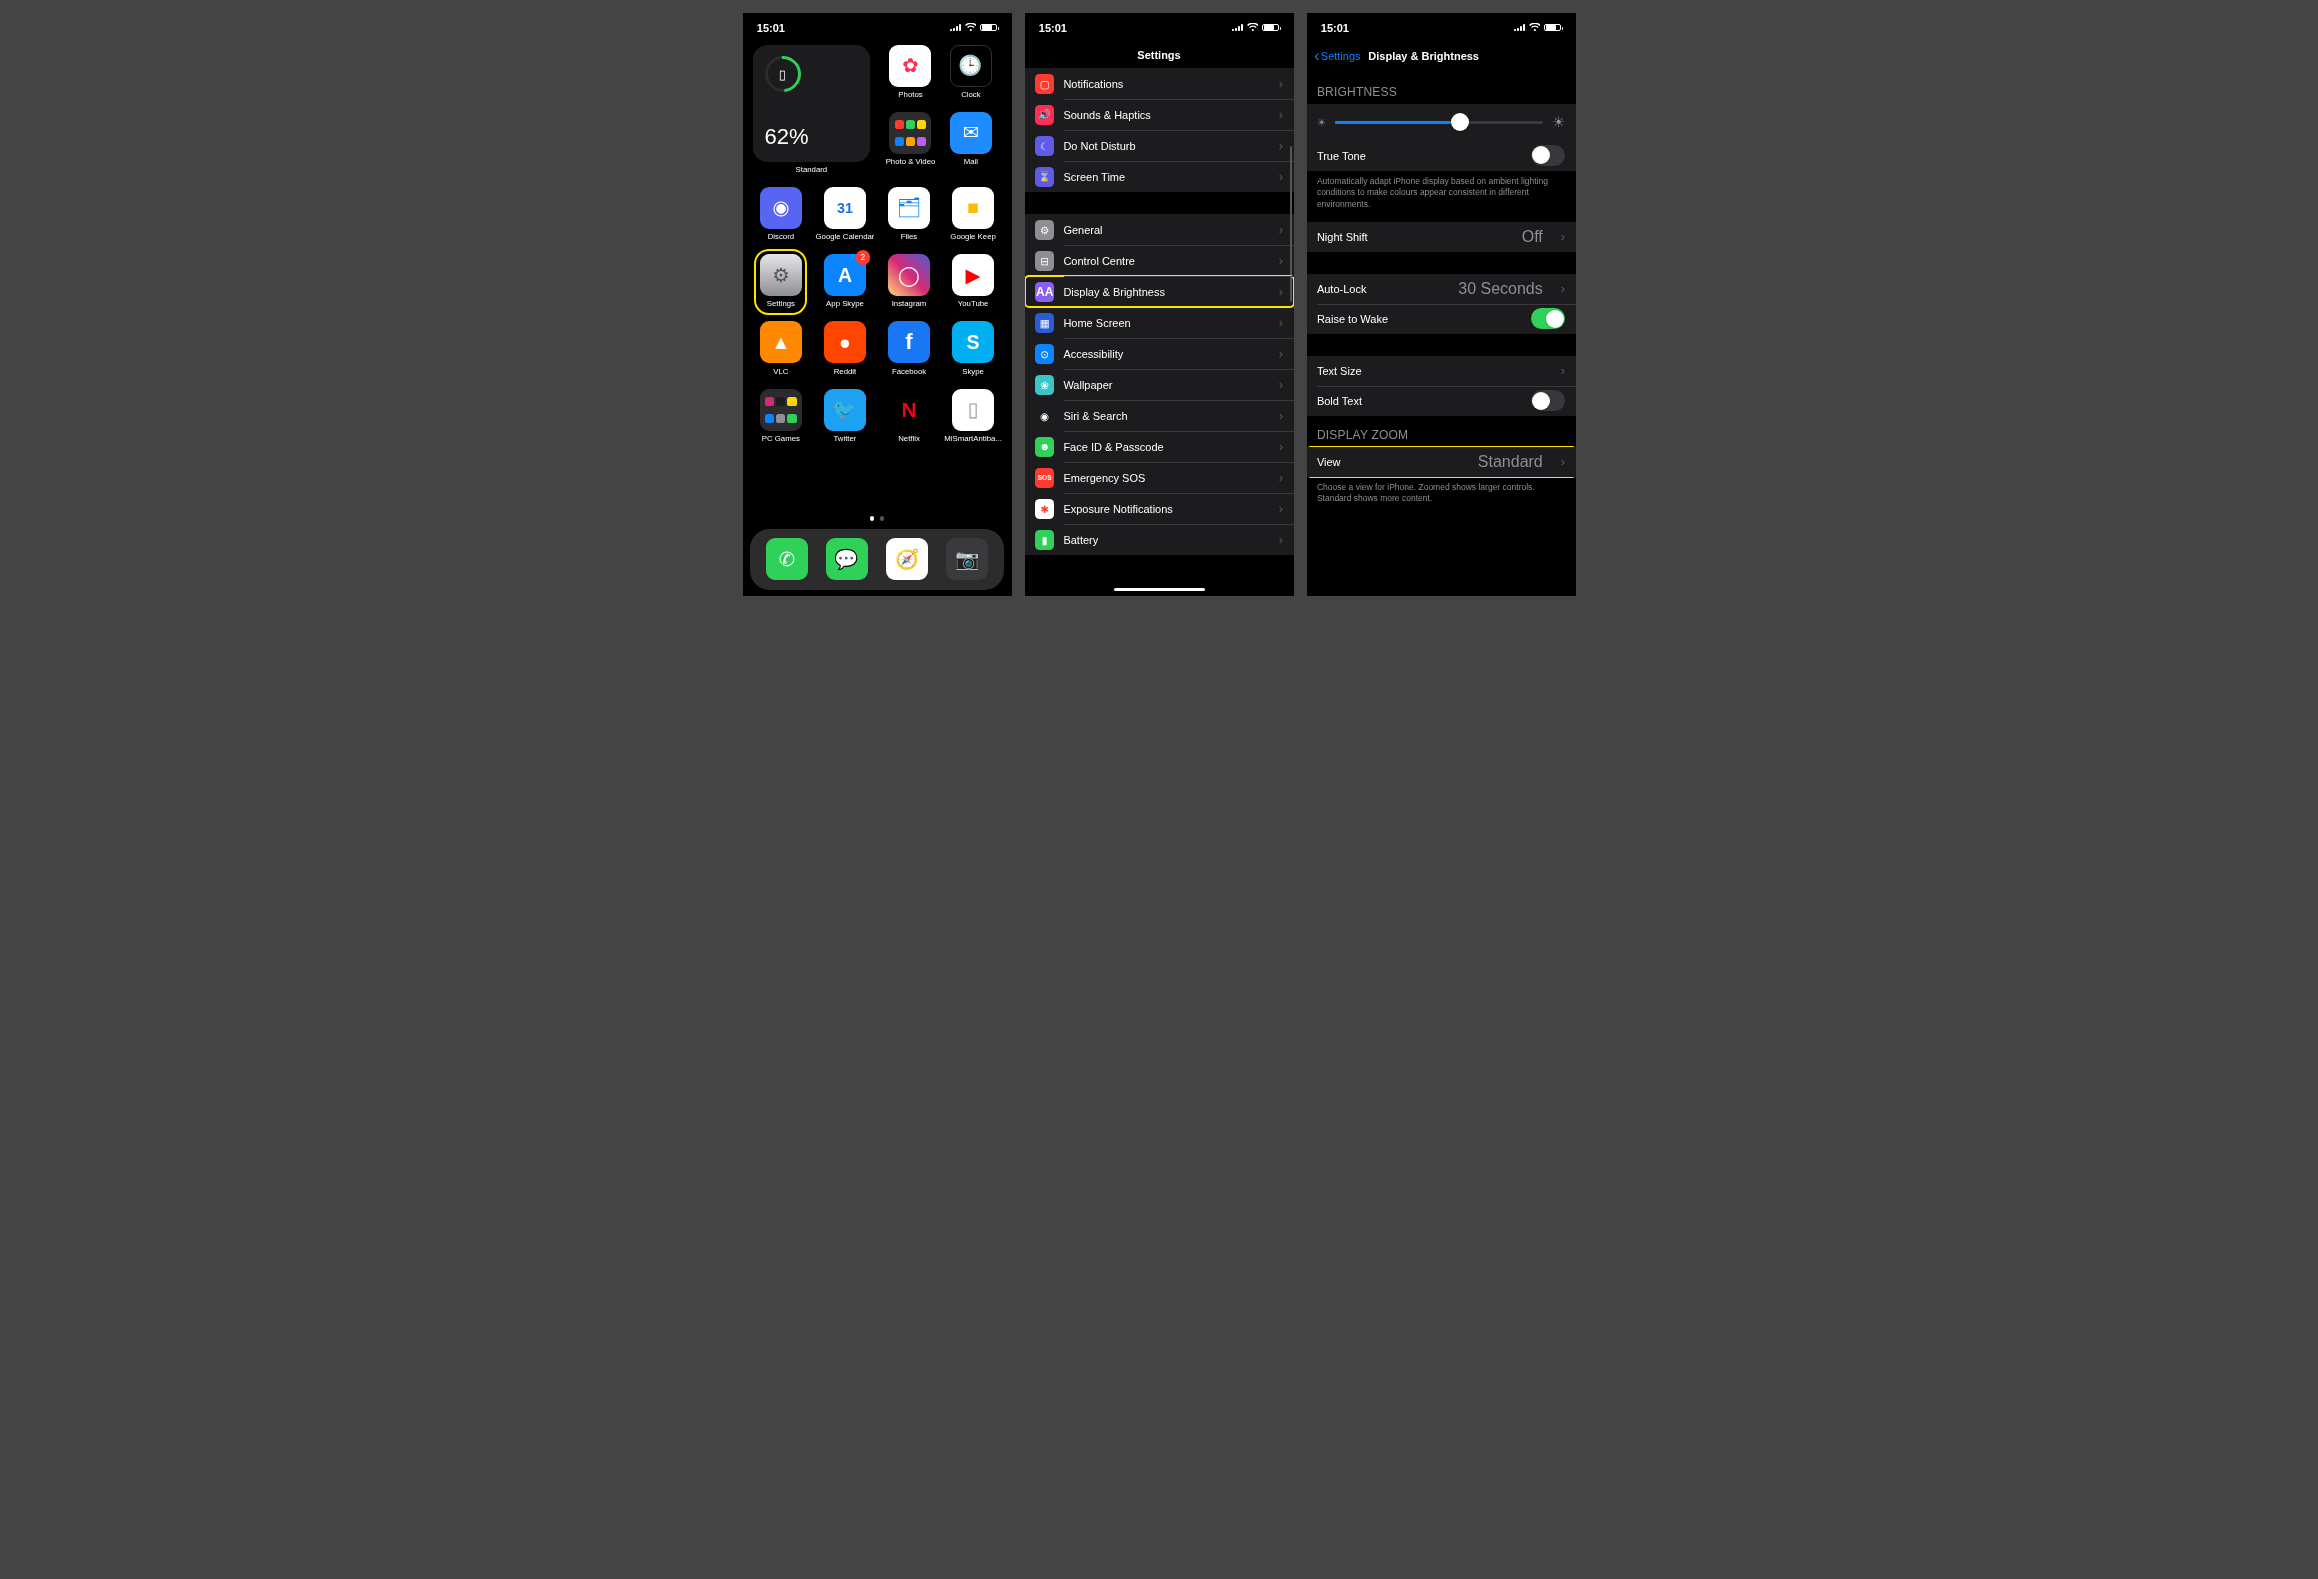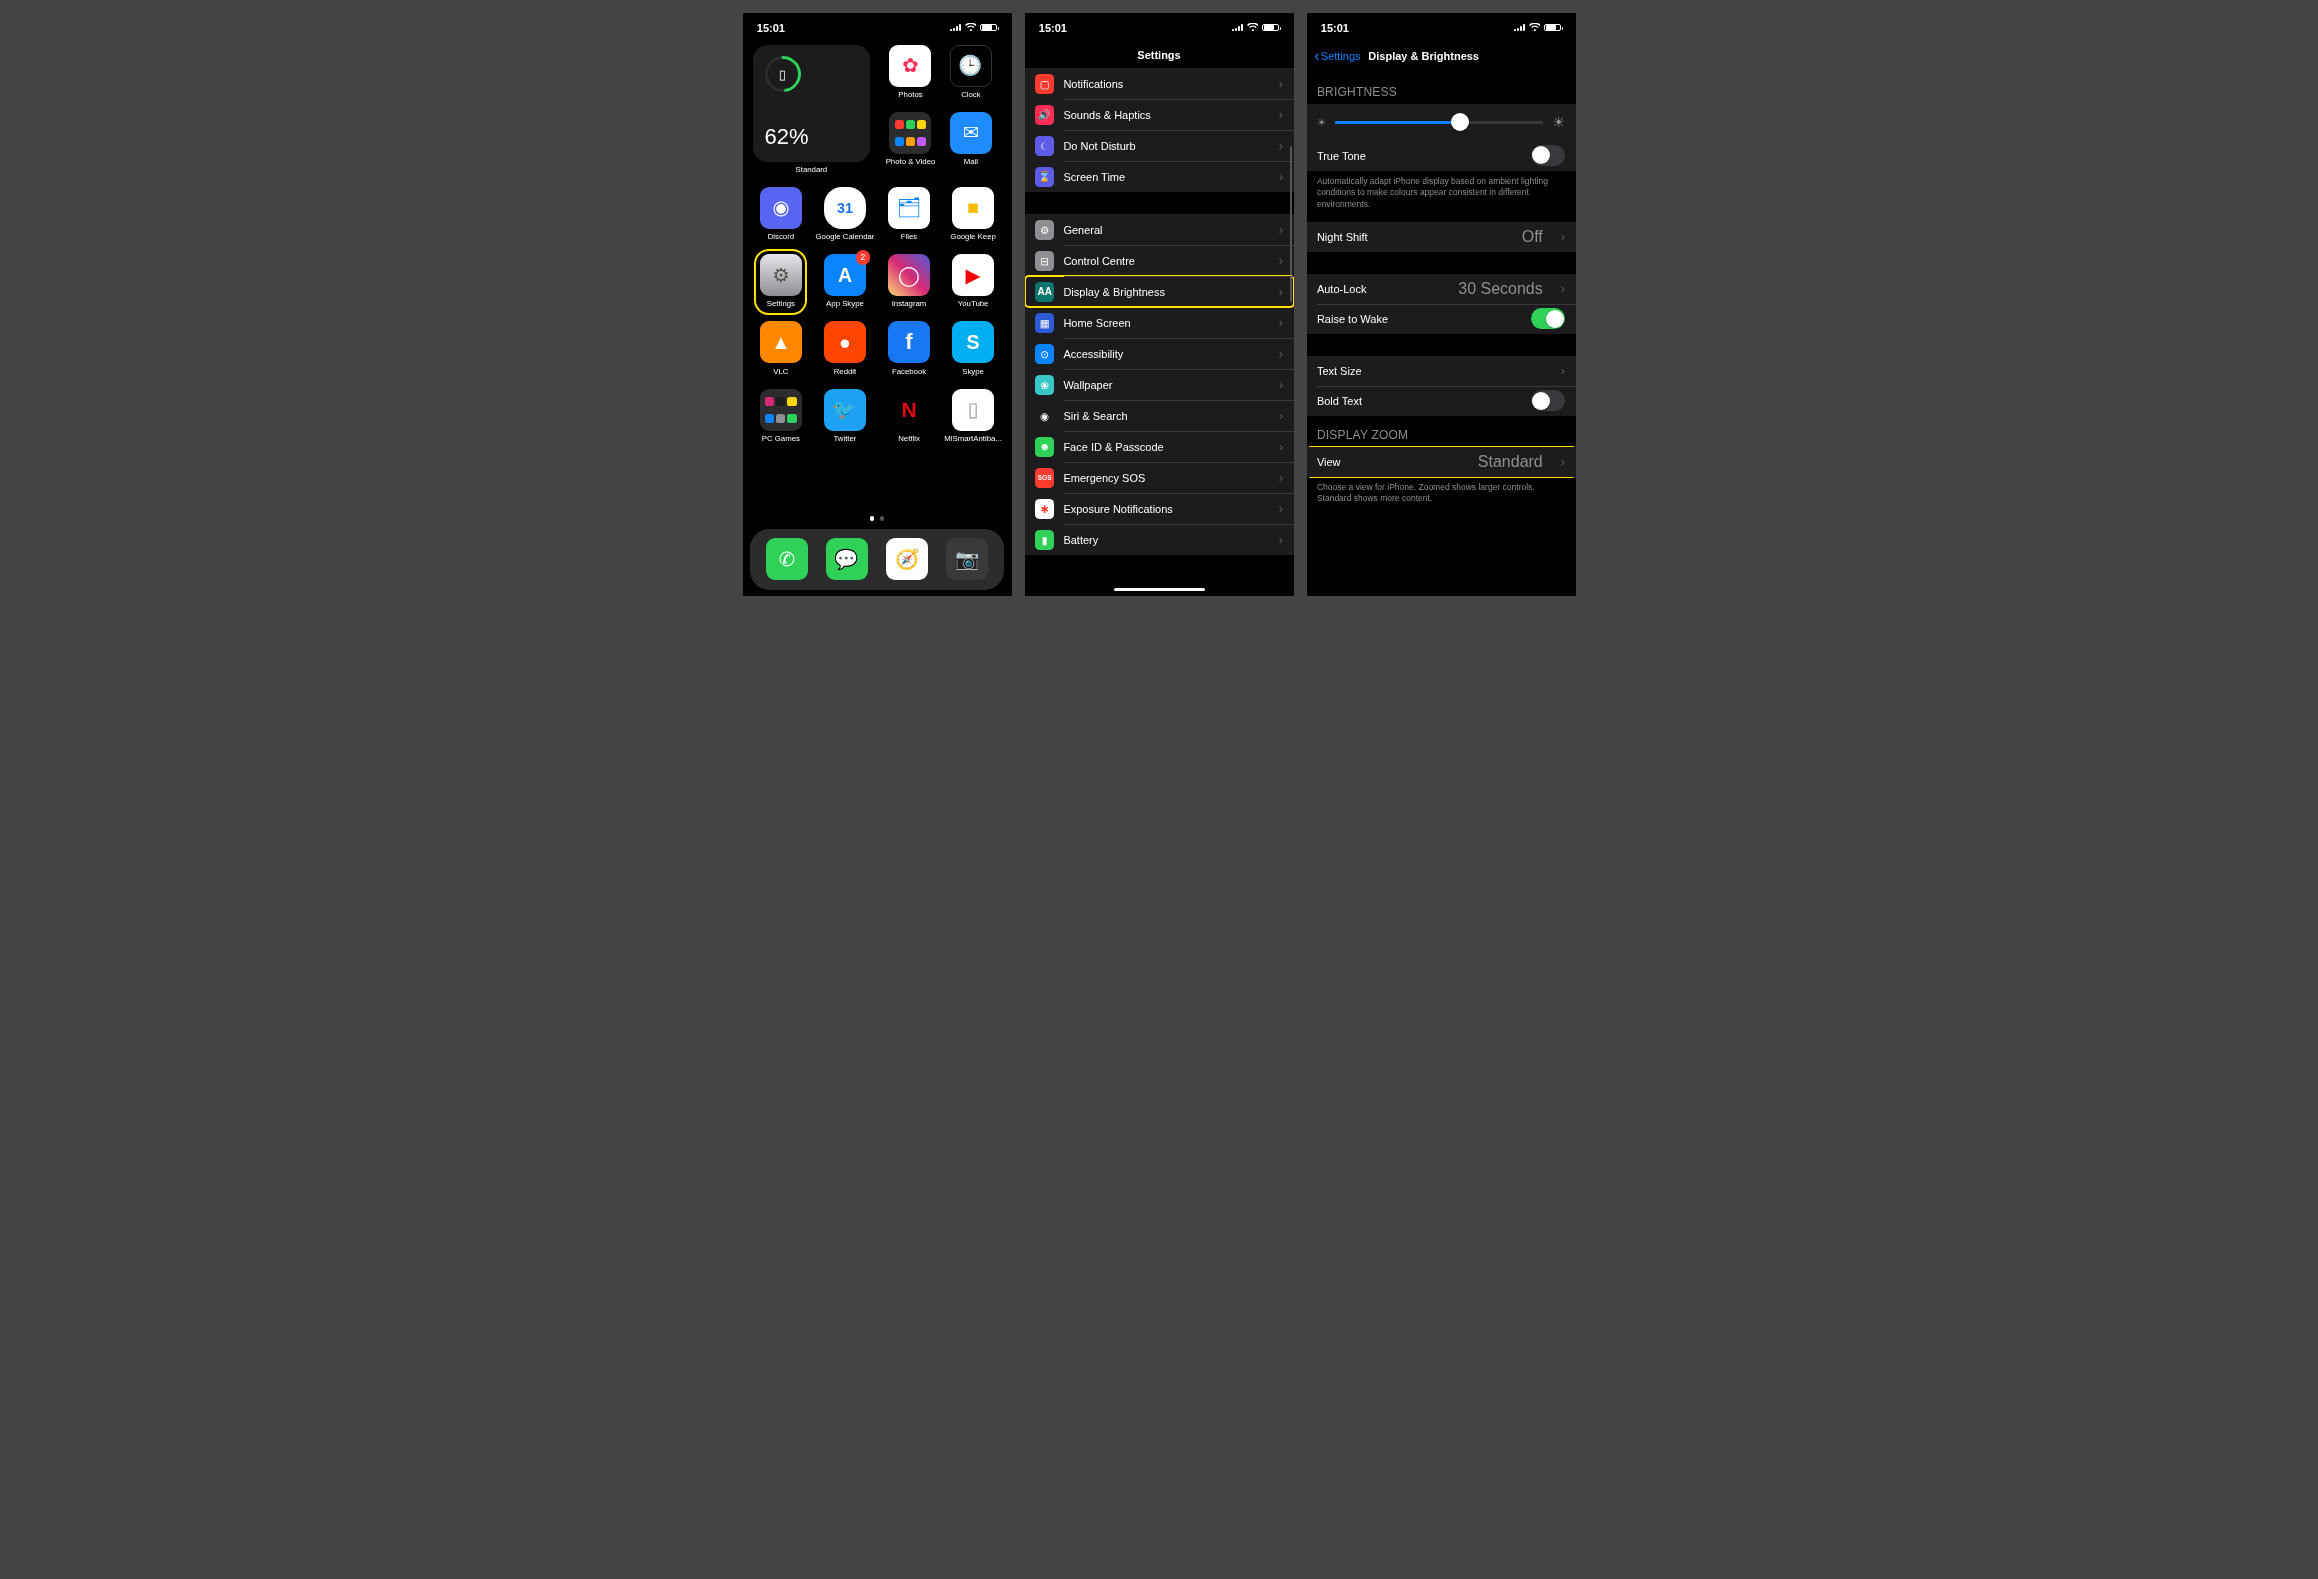--- a/index.html
+++ b/index.html
@@ -157,21 +157,21 @@
             </div>
           </div>
       </div>
     </div>
     <div class="row">
         <div class="cell">
           <div class="app" style="background: rgb(88, 101, 242); color: rgb(255, 255, 255);">◉</div>
           <div class="label">Discord</div>
         </div>
         <div class="cell">
-          <div class="app" style="background: rgb(255, 255, 255); color: rgb(26, 115, 232); font-size: 14.3px; font-weight: 600; border-radius: 18px;">31</div>
+          <div class="app" style="background: rgb(255, 255, 255); color: rgb(26, 115, 232); font-size: 14.3px; font-weight: 600;">31</div>
           <div class="label">Google Calendar</div>
         </div>
         <div class="cell">
           <div class="app" style="background: rgb(255, 255, 255); color: rgb(10, 132, 255);">🗂</div>
           <div class="label">Files</div>
         </div>
         <div class="cell">
           <div class="app" style="background: rgb(255, 255, 255); color: rgb(251, 188, 4);">■</div>
           <div class="label">Google Keep</div>
         </div>
@@ -308,21 +308,21 @@
           <div class="sicon" style="background: rgb(142, 142, 147); color: rgb(255, 255, 255);">⚙</div>
           <div class="stxt">General</div>
           <span class="chev">›</span>
         </div>
         <div class="srow">
           <div class="sicon" style="background: rgb(142, 142, 147); color: rgb(255, 255, 255);">⊟</div>
           <div class="stxt">Control Centre</div>
           <span class="chev">›</span>
         </div>
         <div class="srow hl-row">
-          <div class="sicon" style="background: #0f766e; color: rgb(255, 255, 255); font-size: 10px; font-weight: 700;">AA</div>
+          <div class="sicon" style="background: #8b5cf6; color: rgb(255, 255, 255); font-size: 12px; font-weight: 700;">AA</div>
           <div class="stxt">Display &amp; Brightness</div>
           <span class="chev">›</span>
         </div>
         <div class="srow">
           <div class="sicon" style="background: rgb(44, 91, 214); color: rgb(255, 255, 255);">▦</div>
           <div class="stxt">Home Screen</div>
           <span class="chev">›</span>
         </div>
         <div class="srow">
           <div class="sicon" style="background: rgb(10, 132, 255); color: rgb(255, 255, 255);">⊙</div>

